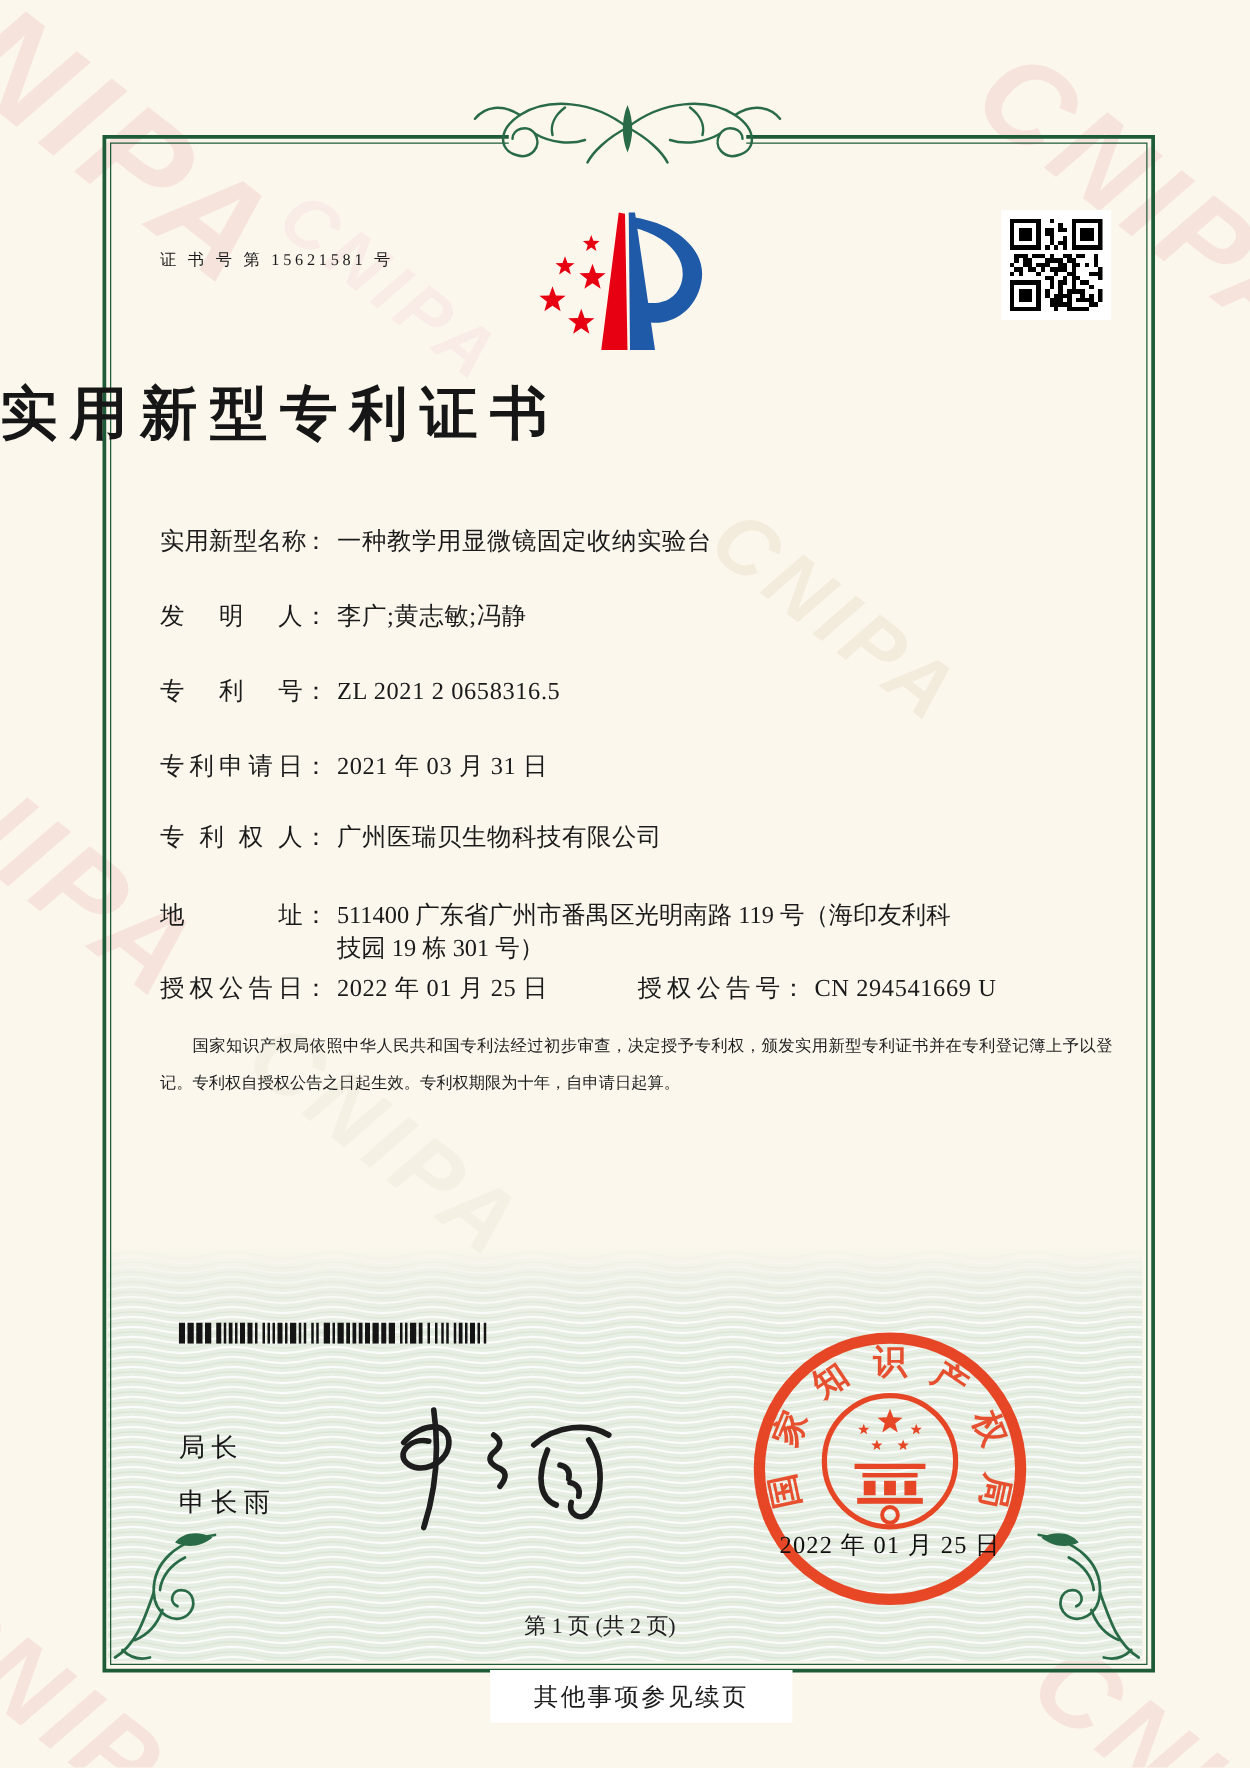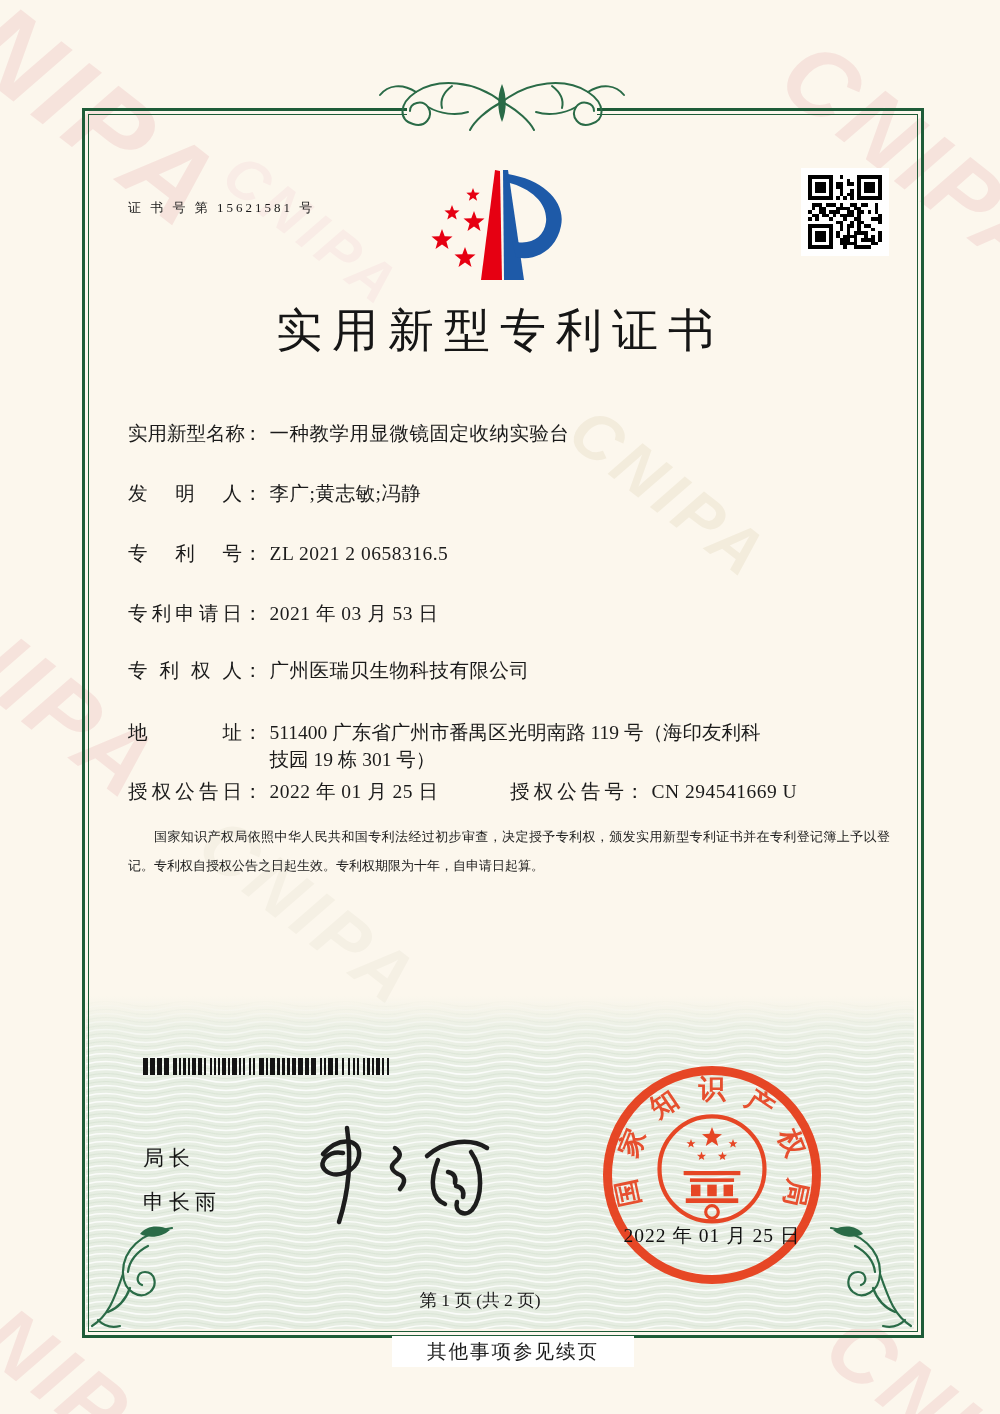--- a/index.html
+++ b/index.html
@@ -39,21 +39,21 @@
   .ornament-top{left:352px;top:70px;z-index:5;}
   .corner-fl{top:1222px;z-index:5;}
   .corner-fl.left{left:84px;}
   .corner-fl.right{left:824px;transform:scaleX(-1);}
 
   
   .cert-no{left:128px;top:186px;font-size:13px;letter-spacing:3px;z-index:6;margin-top:13px;}
   .logo{left:424px;top:162px;z-index:6;}
   .qr-box{left:801px;top:168px;width:88px;height:88px;background:#fff;z-index:6;
           display:flex;align-items:center;justify-content:center;}
-  .title{left:0;top:300px;width:1000px;text-align:center;font-size:46px;font-weight:normal;
+  .title{left:0;top:300px;width:1000px;text-align:left;font-size:46px;font-weight:bold;
          letter-spacing:10px;z-index:6;color:#161616;}
 
   
   .frow{position:absolute;left:128px;width:766px;font-size:19.5px;z-index:6;line-height:27px;}
   .spread{display:inline-flex;justify-content:space-between;width:114px;vertical-align:top;}
   .fcolon{margin:0 7px 0 1px;vertical-align:top;}
   .fvalue{letter-spacing:.5px;vertical-align:top;}
   .fvalue-block{display:inline-block;vertical-align:top;width:615px;}
   .frow .sub{position:absolute;left:382px;top:0;}
 
@@ -73,21 +73,21 @@
   .seal{left:601px;top:1064px;width:222px;height:222px;z-index:6;}
   .seal-ring{position:absolute;inset:2px;border:9px solid var(--seal-red,#e63a17);
              border-radius:50%;opacity:.93;}
   .seal-char{position:absolute;left:50%;top:50%;color:var(--seal-red,#e63a17);
              font-size:27px;font-weight:bold;opacity:.95;}
   .seal-emblem{position:absolute;left:53px;top:44px;opacity:.93;}
   .seal-date{position:absolute;left:-14px;width:250px;top:158px;text-align:center;
              font-size:19.5px;color:#101010;z-index:8;letter-spacing:1px;}
 
   .page-info{left:70px;top:1288px;width:820px;text-align:center;font-size:17.5px;z-index:6;}
-  .cont-note{left:392px;top:1336px;width:242px;height:31px;background:#ffffff;z-index:6;
+  .cont-note{left:392px;top:1336px;width:242px;height:42px;background:#ffffff;z-index:6;
              display:flex;align-items:center;justify-content:center;font-size:19.5px;
              letter-spacing:2px;color:#1c1c1c;}
 </style>
 </head>
 <body>
 
 <div class="wm wm-pink wm1">CNIPA</div>
 <div class="wm wm-pink wm2">CNIPA</div>
 <div class="wm wm-beige wm3">CNIPA</div>
 <div class="wm wm-pink wm4">CNIPA</div>
@@ -402,21 +402,21 @@
       <span>号</span>
     </span><span class="fcolon">：</span><span class="fvalue">ZL 2021 2 0658316.5</span>
 </div>
 <div class="frow" style="top:600px">
   <span class="spread">
       <span>专</span>
       <span>利</span>
       <span>申</span>
       <span>请</span>
       <span>日</span>
-    </span><span class="fcolon">：</span><span class="fvalue">2021 年 03 月 53 日</span>
+    </span><span class="fcolon">：</span><span class="fvalue">2021 年 03 月 31 日</span>
 </div>
 <div class="frow" style="top:657px">
   <span class="spread">
       <span>专</span>
       <span>利</span>
       <span>权</span>
       <span>人</span>
     </span><span class="fcolon">：</span><span class="fvalue">广州医瑞贝生物科技有限公司</span>
 </div>
 <div class="frow" style="top:719px">

